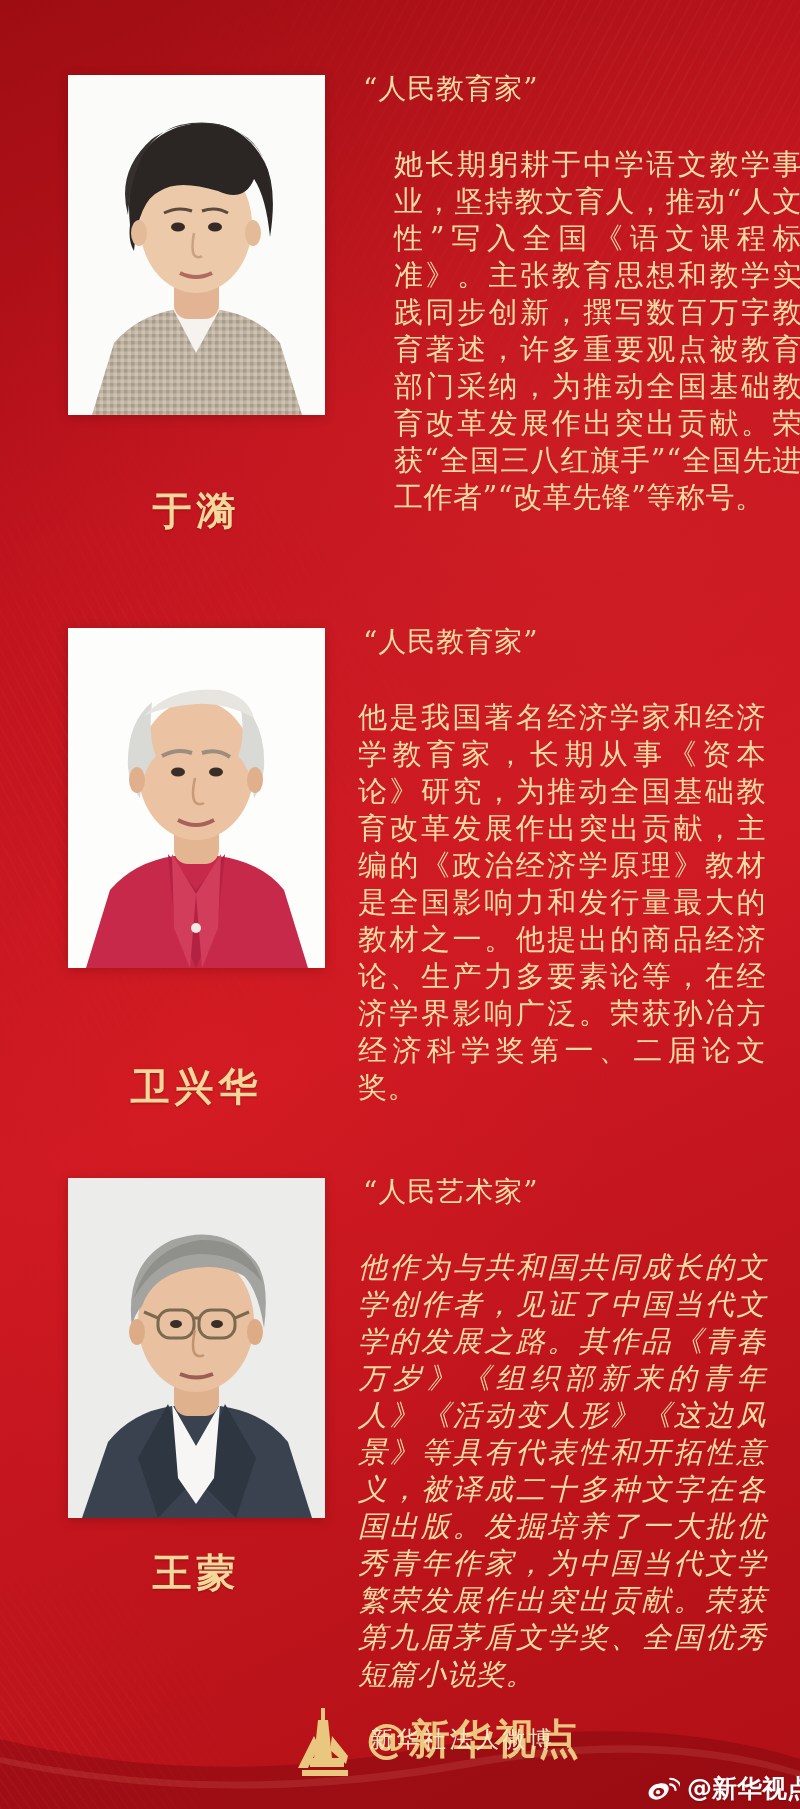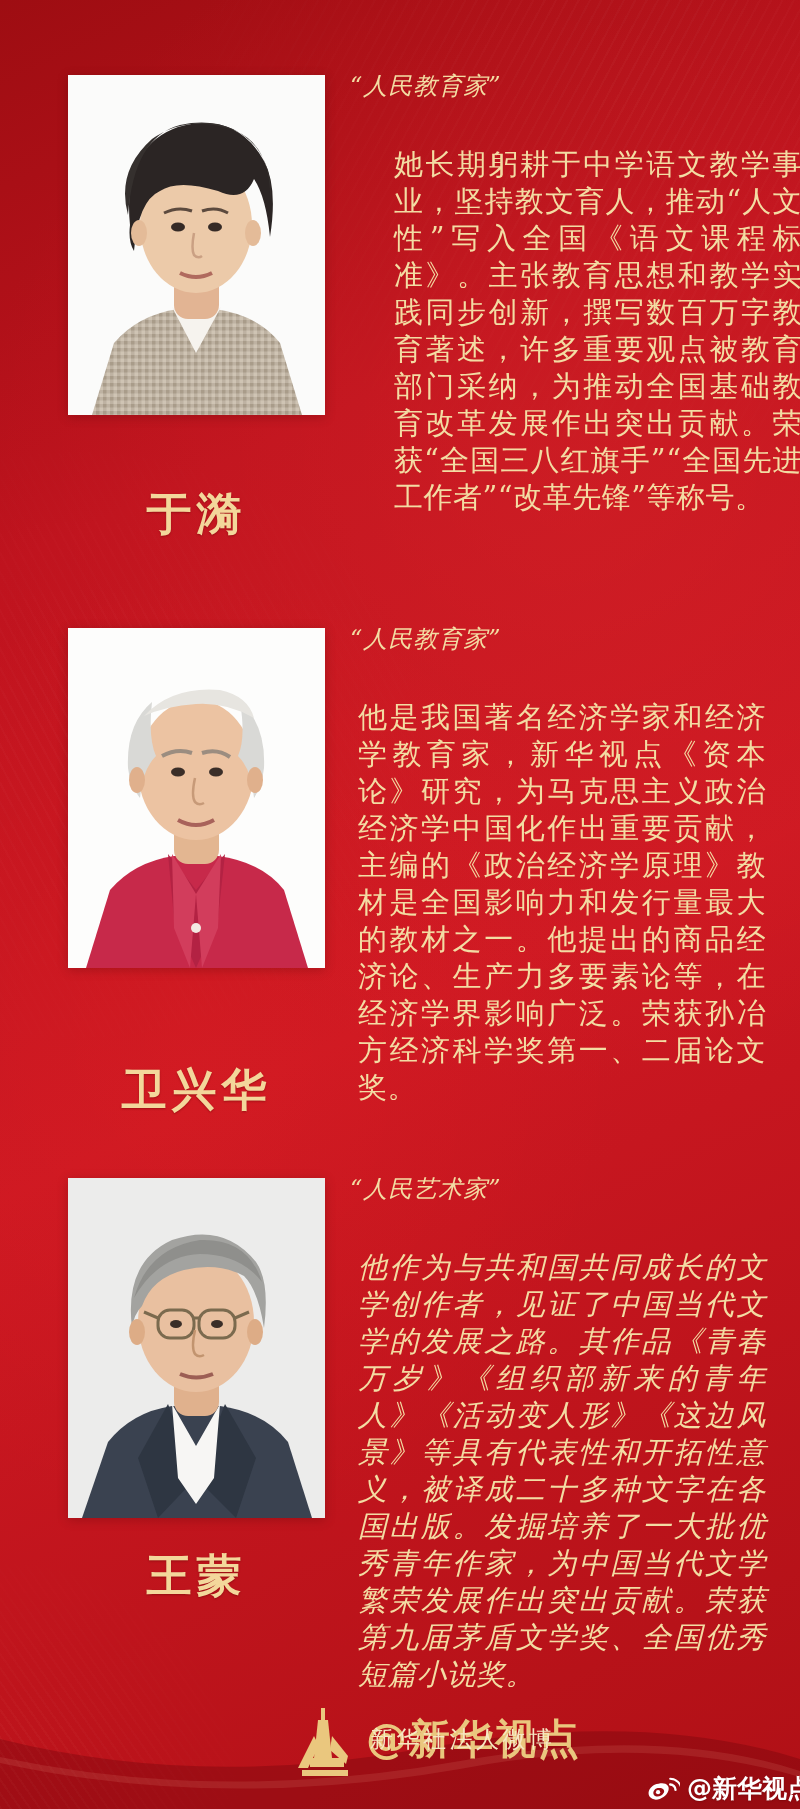--- a/index.html
+++ b/index.html
@@ -32,28 +32,28 @@
             mask-image:radial-gradient(90% 90% at 0% 100%,#000 0%,transparent 70%);
   }
   .silk{position:absolute;left:0;bottom:0;width:800px;height:180px;pointer-events:none;}
 
   .photo{position:absolute;left:68px;width:257px;height:340px;box-shadow:0 2px 10px rgba(60,0,0,.25);}
   .photo svg{display:block;width:100%;height:100%;}
   .p1{top:75px;} .p2{top:628px;} .p3{top:1178px;}
 
   .person-name{
     position:absolute;left:68px;width:257px;text-align:center;
-    color:#f3d79b;font-size:45px;font-weight:bold;letter-spacing:5px;
+    color:#f3d79b;font-size:39px;font-weight:bold;letter-spacing:5px;
     text-shadow:0 1px 2px rgba(90,0,0,.4);white-space:nowrap;
   }
   .n1{top:484px;} .n2{top:1028px;margin-top:32px;} .n3{top:1546px;}
 
   .honor{
-    position:absolute;left:350px;width:420px;
-    color:#f3dca3;font-size:24px;letter-spacing:1px;font-style:italic;
+    position:absolute;left:363px;width:420px;
+    color:#f3dca3;font-size:28px;letter-spacing:1px;
   }
   .h1{top:70px;} .h2{top:623px;} .h3{top:1173px;}
 
   .desc{
     position:absolute;left:358px;width:408px;
     color:#f3dca3;font-size:29px;line-height:37px;
     text-align:justify;word-break:break-all;letter-spacing:0.5px;
   }
   .d1{top:146px;margin-left:36px;} .d2{top:699px;} .d3{top:1249px;font-style:italic;}
 
@@ -133,21 +133,21 @@
       <path d="M94 128 q15 -8 30 -3" stroke="#9b8d80" stroke-width="4" fill="none"></path>
       <path d="M134 125 q15 -5 28 4" stroke="#9b8d80" stroke-width="4" fill="none"></path>
       <ellipse cx="110" cy="144" rx="7" ry="4.5" fill="#3a2e28"></ellipse>
       <ellipse cx="148" cy="144" rx="7" ry="4.5" fill="#3a2e28"></ellipse>
       <path d="M127 150 q-4 18 0 24 q4 4 9 1" stroke="#c79a78" stroke-width="2.5" fill="none"></path>
       <path d="M110 192 q18 10 36 0" stroke="#a8625a" stroke-width="4" fill="none"></path>
     </svg>
   </div>
   <div class="person-name n2">卫兴华</div>
   <div class="honor h2">“人民教育家”</div>
-  <div class="desc d2">他是我国著名经济学家和经济学教育家，新华视点《资本论》研究，为马克思主义政治经济学中国化作出重要贡献，主编的《政治经济学原理》教材是全国影响力和发行量最大的教材之一。他提出的商品经济论、生产力多要素论等，在经济学界影响广泛。荣获孙冶方经济科学奖第一、二届论文奖。</div>
+  <div class="desc d2">他是我国著名经济学家和经济学教育家，长期从事《资本论》研究，为推动全国基础教育改革发展作出突出贡献，主编的《政治经济学原理》教材是全国影响力和发行量最大的教材之一。他提出的商品经济论、生产力多要素论等，在经济学界影响广泛。荣获孙冶方经济科学奖第一、二届论文奖。</div>
 
   <div class="photo p3">
     <svg viewBox="0 0 257 340">
       <rect width="257" height="340" fill="#ececeb"></rect>
       <path d="M14 340 L40 264 Q64 234 104 228 L152 228 Q196 234 220 264 L244 340 Z" fill="#3a4250"></path>
       <path d="M100 226 L128 300 L90 340 L70 280 Z" fill="#2e3642"></path>
       <path d="M157 226 L128 300 L168 340 L188 280 Z" fill="#2e3642"></path>
       <path d="M104 226 L128 268 L152 226 L146 300 L128 326 L110 300 Z" fill="#f7f6f4"></path>
       <rect x="106" y="194" width="45" height="44" rx="14" fill="#e0b18d"></rect>
       <ellipse cx="128" cy="144" rx="58" ry="70" fill="#e9c0a0"></ellipse>

